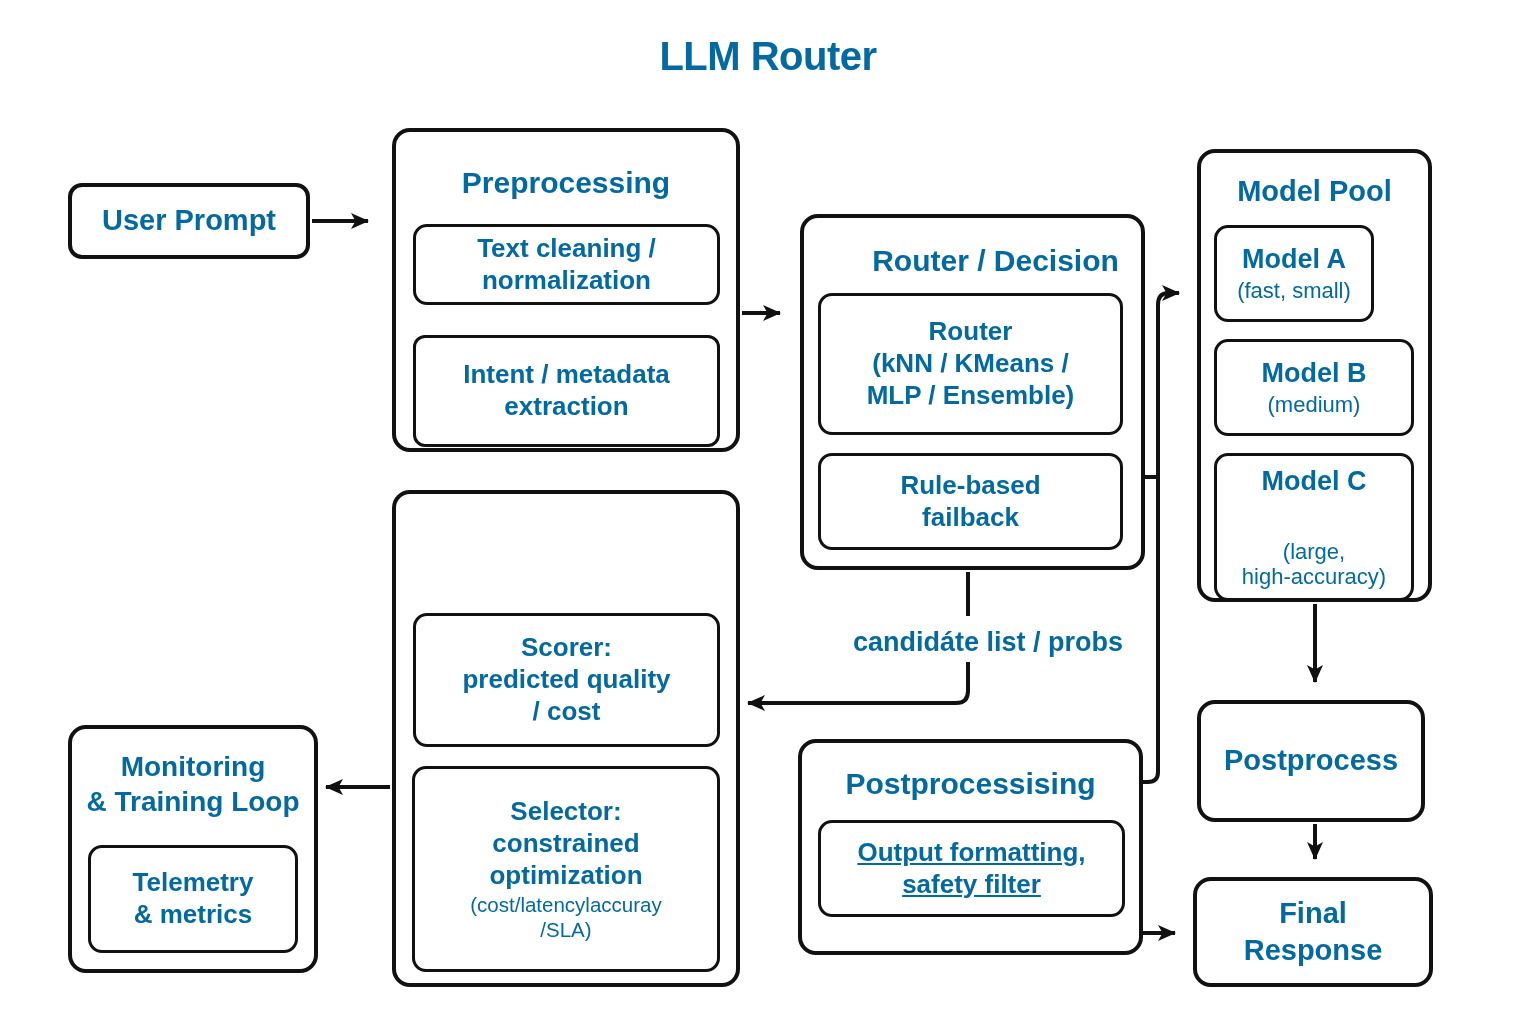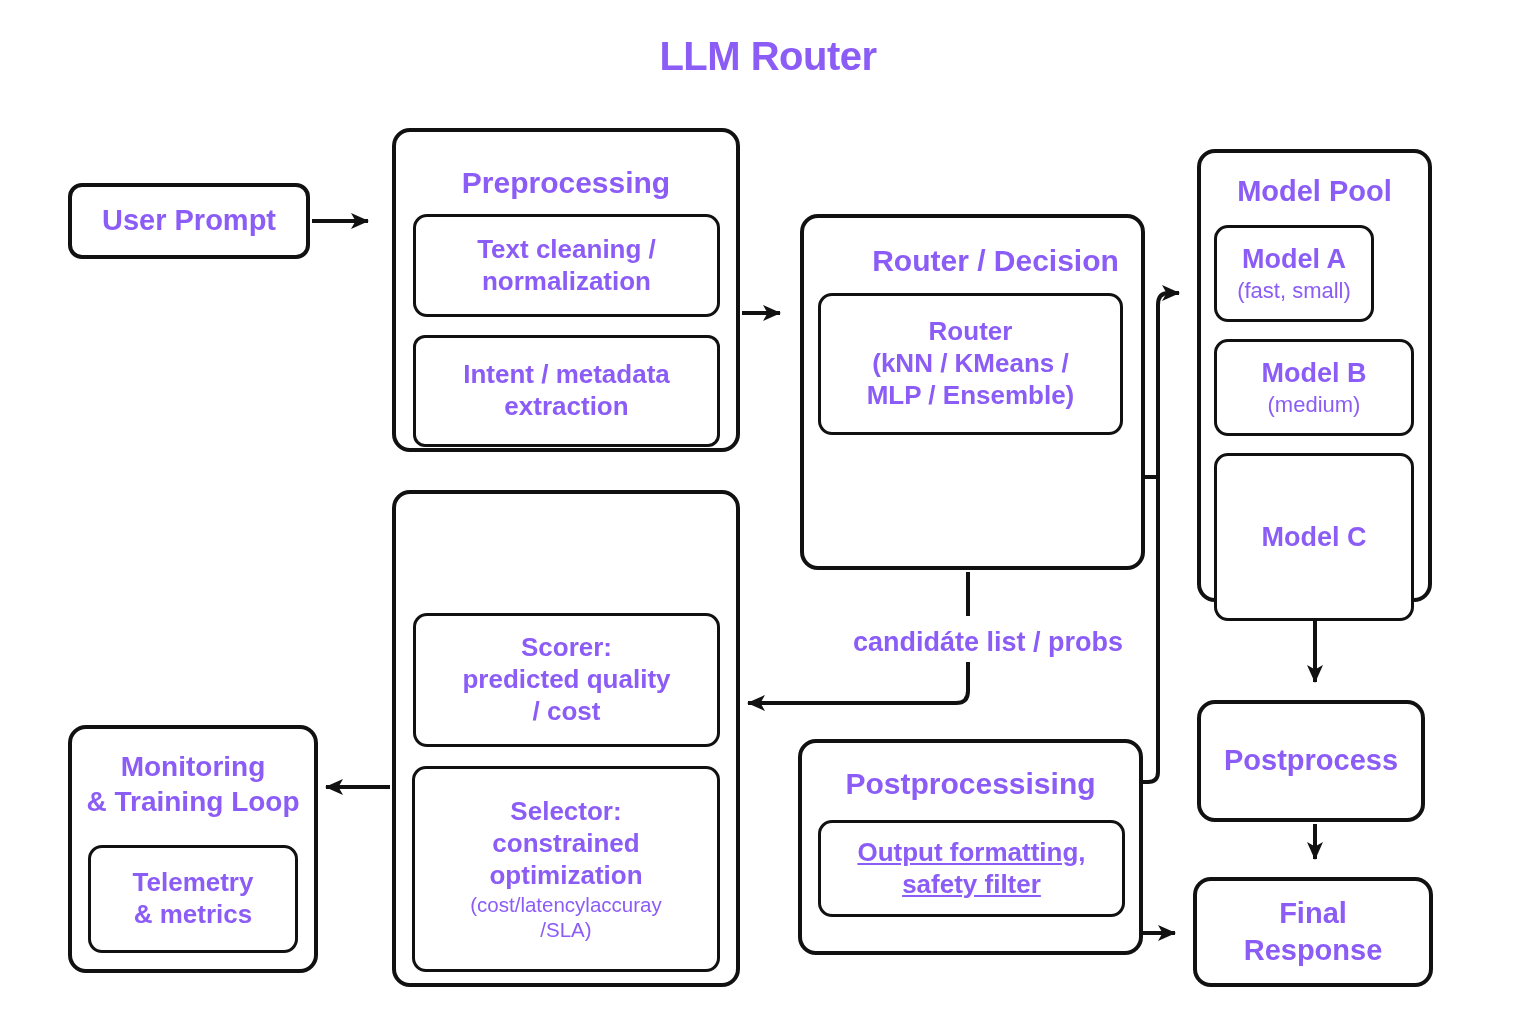--- a/index.html
+++ b/index.html
@@ -1,18 +1,18 @@
 <!DOCTYPE html>
 <html><head>
 <meta charset="utf-8">
 <style>
   html,body{margin:0;padding:0;background:#fff;}
   .canvas{
     position:relative;width:1536px;height:1024px;background:#ffffff;
-    font-family:"Liberation Sans","DejaVu Sans",sans-serif;color:#8b5cf6;overflow:hidden;
+    font-family:"Liberation Sans","DejaVu Sans",sans-serif;color:#0369a1;overflow:hidden;
   }
   .connectors{position:absolute;inset:0;width:1536px;height:1024px;}
   .title{
     position:absolute;left:0;right:0;top:34px;text-align:center;
     font-size:40px;font-weight:700;letter-spacing:-0.5px;
   }
   .node{
     position:absolute;border:4px solid #111;border-radius:18px;background:#fff;
     box-sizing:border-box;
   }
@@ -62,51 +62,57 @@
   </svg>
 
   <div class="title">LLM Router</div>
 
   <div class="node leaf" style="left:68px;top:183px;width:242px;height:76px;border-radius:14px;">
     <div class="big-label">User Prompt</div>
   </div>
 
   <div class="node" style="left:392px;top:128px;width:348px;height:324px;">
     <div class="node-title" style="margin-top:32px;">Preprocessing</div>
-    <div class="sub" style="left:17px;top:82px;width:307px;height:103px;">
+    <div class="sub" style="left:17px;top:92px;width:307px;height:81px;">
       <div class="sub-label pre">Text cleaning /
 normalization</div>
     </div>
     <div class="sub" style="left:17px;top:203px;width:307px;height:112px;border-radius:12px;">
       <div class="sub-label pre">Intent / metadata
 extraction</div>
     </div>
   </div>
 
   <div class="node" style="left:800px;top:214px;width:345px;height:356px;">
     <div class="node-title" style="margin-top:24px;padding-left:46px;">Router / Decision</div>
     <div class="sub" style="left:14px;top:75px;width:305px;height:142px;">
       <div class="sub-label pre">Router
 (kNN / KMeans /
 MLP / Ensemble)</div>
     </div>
+    <div class="sub" style="left:14px;top:235px;width:305px;height:97px;">
+      <div class="sub-label pre">Rule-based
+failback</div>
+    </div>
   </div>
 
   <div class="node" style="left:1197px;top:149px;width:235px;height:453px;">
     <div class="node-title" style="margin-top:20px;font-size:29px;">Model Pool</div>
     <div class="sub" style="left:13px;top:72px;width:160px;height:97px;">
       <div class="sub-label" style="font-size:27px;">Model A</div>
       <div class="sub-detail pre">(fast, small)</div>
     </div>
     <div class="sub" style="left:13px;top:186px;width:200px;height:97px;">
       <div class="sub-label" style="font-size:27px;">Model B</div>
       <div class="sub-detail pre">(medium)</div>
     </div>
-    <div class="sub" style="left:13px;top:300px;width:200px;height:168px;gap:39px;">
+    <div class="sub" style="left:13px;top:300px;width:200px;height:148px;gap:39px;">
       <div class="sub-label" style="font-size:27px;">Model C</div>
+      <div class="sub-detail pre">(large,
+high-accuracy)</div>
     </div>
   </div>
 
   <div class="node" style="left:392px;top:490px;width:348px;height:497px;">
     <div class="sub" style="left:17px;top:119px;width:307px;height:134px;">
       <div class="sub-label pre">Scorer:
 predicted quality
 / cost</div>
     </div>
     <div class="sub" style="left:16px;top:272px;width:308px;height:206px;">

